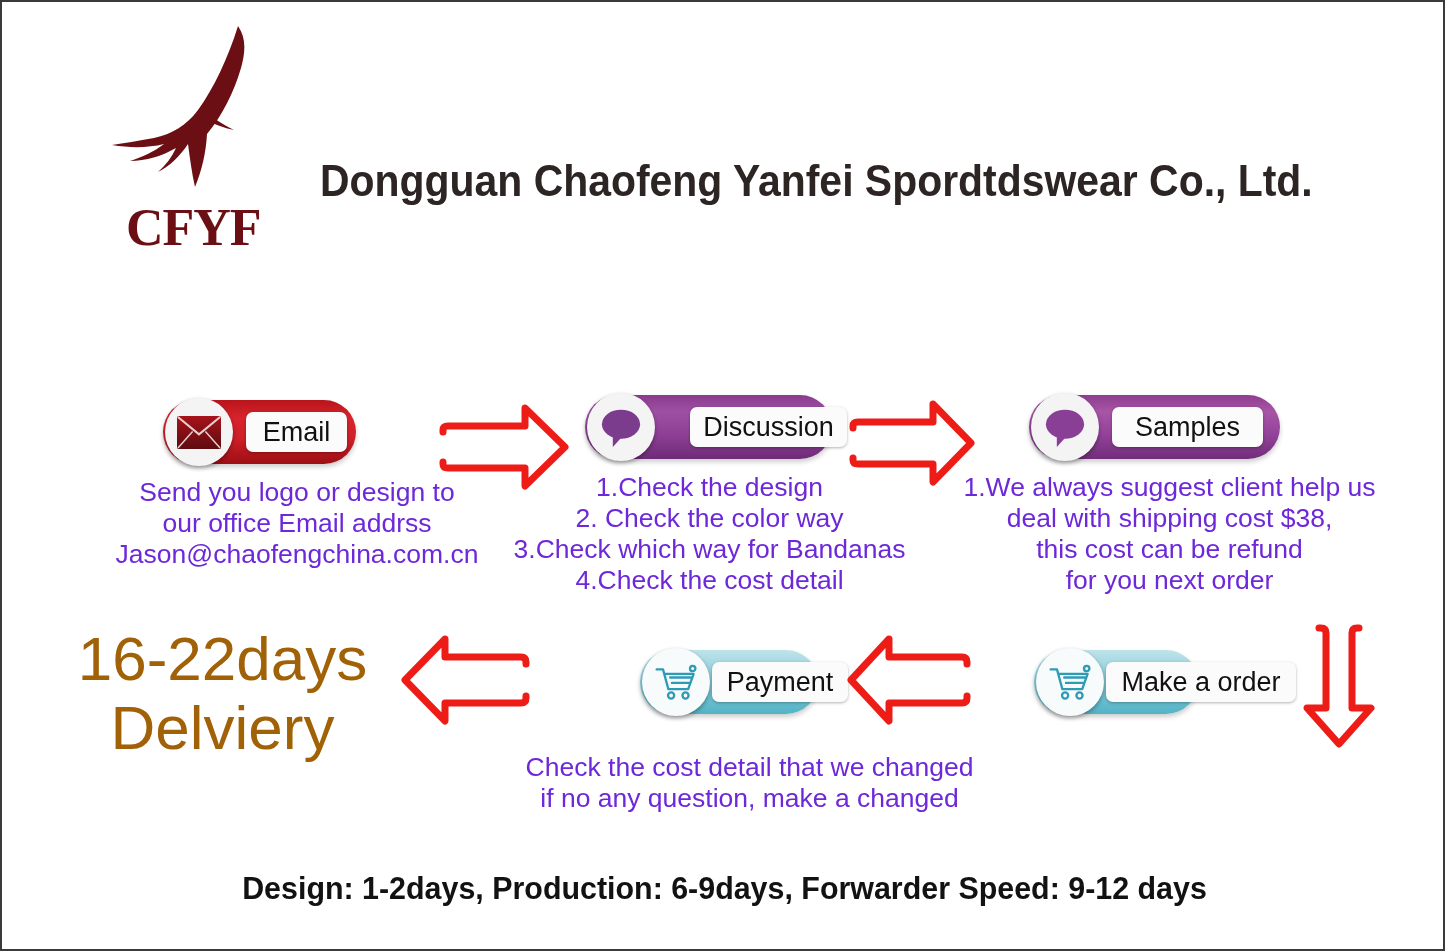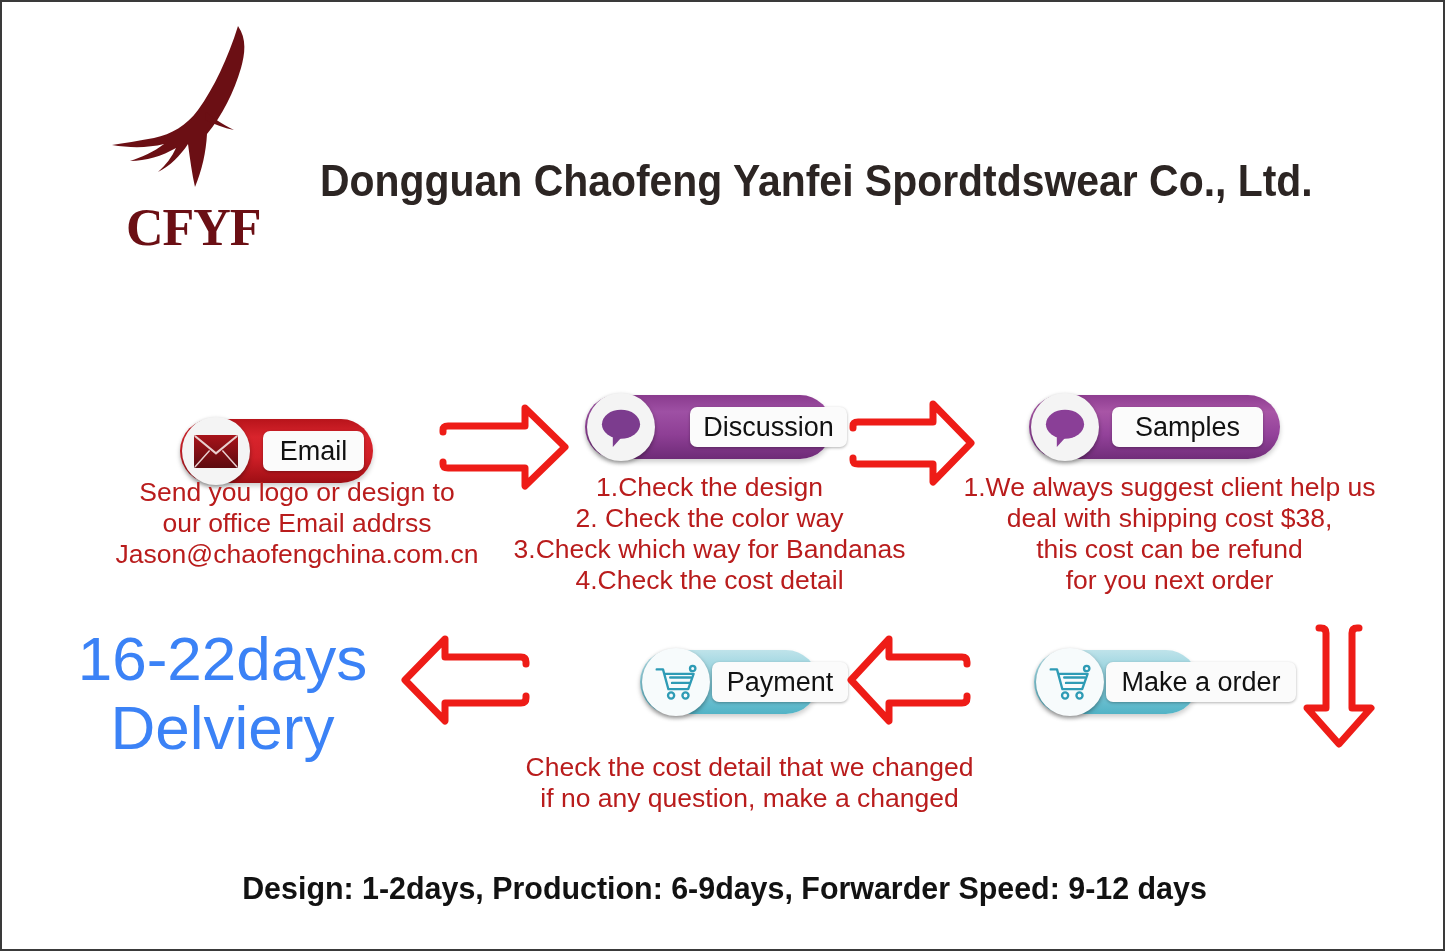--- a/index.html
+++ b/index.html
@@ -98,21 +98,21 @@
     align-items: center;
     justify-content: center;
     padding: 0 14px;
     box-sizing: border-box;
     font-size: 27px;
     color: #111111;
     white-space: nowrap;
   }
 
   
-  #badge-email { left: 178px; top: 398px; width: 193px; margin-top: 19px; }
+  #badge-email { left: 161px; top: 398px; width: 193px; }
   #badge-email .pill {
     width: 193px;
     background: linear-gradient(to bottom, #b8141b 0%, #d8242c 28%, #cf1f27 60%, #9d0e14 100%);
   }
   #badge-email .label { left: 83px; width: 101px; }
 
   
   #badge-discussion { left: 583px; top: 393px; width: 247px; }
   #badge-discussion .pill {
     width: 247px;
@@ -146,38 +146,38 @@
     background: linear-gradient(to bottom, #bfe3ea 0%, #9ad4df 30%, #74c3d3 68%, #52b3c6 100%);
   }
   #badge-order .label { left: 72px; width: 190px; }
 
   
   .desc {
     position: absolute;
     text-align: center;
     font-size: 26.5px;
     line-height: 31px;
-    color: #b91c1c;
+    color: #6d28d9;
     white-space: nowrap;
   }
   #desc-email { left: 100px; top: 475px; width: 390px; }
   #desc-discussion { left: 500px; top: 470px; width: 415px; }
   #desc-samples { left: 935px; top: 470px; width: 465px; }
   #desc-payment { left: 505px; top: 750px; width: 485px; }
 
   
   #delivery {
     position: absolute;
     left: 48px;
     top: 622px;
     width: 345px;
     text-align: center;
     font-size: 62px;
     line-height: 69px;
-    color: #3b82f6;
+    color: #a16207;
     white-space: nowrap;
   }
 
   
   #footer-line {
     position: absolute;
     left: 0;
     top: 866px;
     width: 1445px;
     text-align: center;

